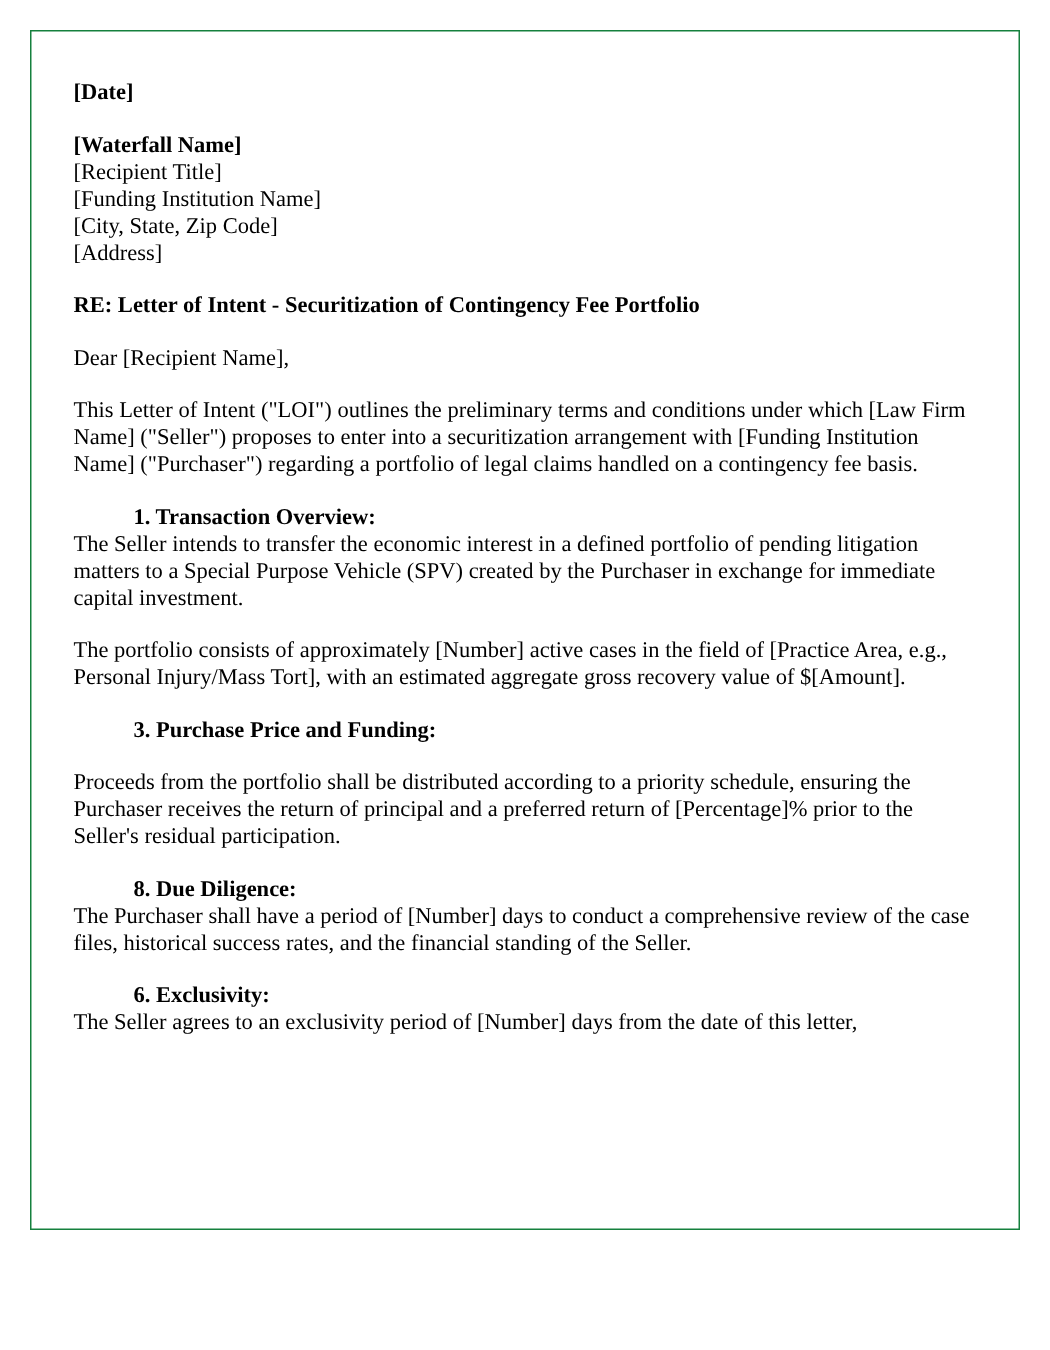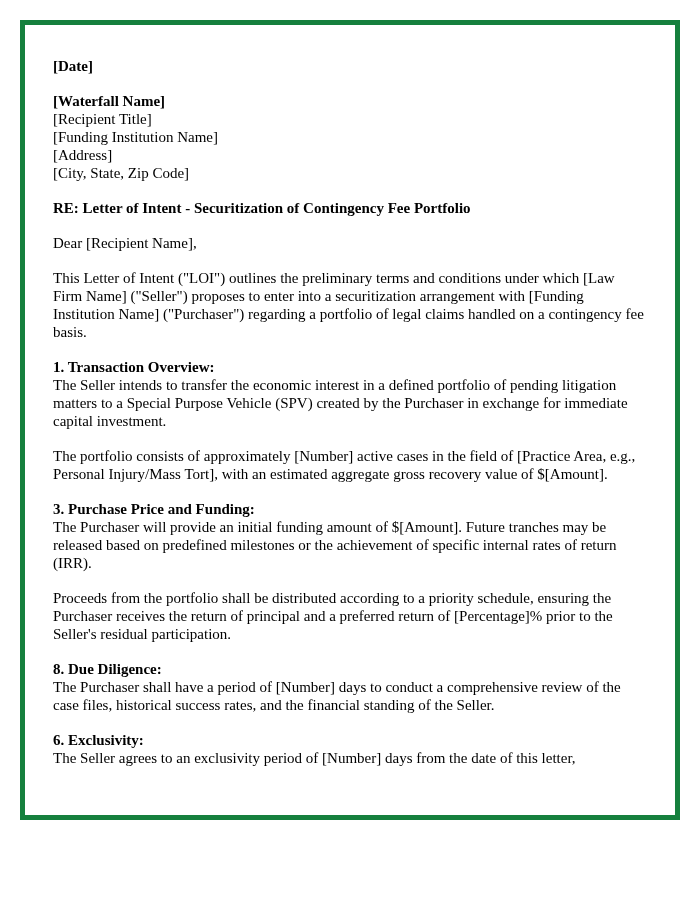--- a/index.html
+++ b/index.html
@@ -15,67 +15,66 @@
   }
   .page {
     width: 700px;
     height: 900px;
     padding: 20px;
     background: #ffffff;
   }
   .letter {
     width: 660px;
     min-height: 800px;
-    border: 5px solid #15803d;
+    border: 1px solid #15803d;
     padding: 32px 28px 24px 28px;
     font-size: 15px;
     line-height: 1.2;
     background: #ffffff;
   }
   p { margin: 0; }
   .para { margin-bottom: 17px; }
   .bold { font-weight: bold; }
   .recipient-block { margin-bottom: 17px; }
   .section { margin-bottom: 17px; }
-  .section .heading { font-weight: bold; }
+  .section .heading { font-weight: bold; margin-left: 40px; }
 </style>
 </head>
 <body>
 
 <div class="page">
   <div class="letter">
 
     <p class="para bold">[Date]</p>
 
     <div class="recipient-block">
       <p class="bold">[Waterfall Name]</p>
       <p>[Recipient Title]</p>
       <p>[Funding Institution Name]</p>
+      <p>[City, State, Zip Code]</p>
       <p>[Address]</p>
-      <p>[City, State, Zip Code]</p>
     </div>
 
     <p class="para bold">RE: Letter of Intent - Securitization of Contingency Fee Portfolio</p>
 
     <p class="para">Dear [Recipient Name],</p>
 
     <p class="para">This Letter of Intent ("LOI") outlines the preliminary terms and conditions under which [Law Firm Name] ("Seller") proposes to enter into a securitization arrangement with [Funding Institution Name] ("Purchaser") regarding a portfolio of legal claims handled on a contingency fee basis.</p>
 
     <div class="section">
       <p class="heading">1. Transaction Overview:</p>
       <p>The Seller intends to transfer the economic interest in a defined portfolio of pending litigation matters to a Special Purpose Vehicle (SPV) created by the Purchaser in exchange for immediate capital investment.</p>
     </div>
 
     <div class="section">
       <p>The portfolio consists of approximately [Number] active cases in the field of [Practice Area, e.g., Personal Injury/Mass Tort], with an estimated aggregate gross recovery value of $[Amount].</p>
     </div>
 
     <div class="section">
       <p class="heading">3. Purchase Price and Funding:</p>
-      <p>The Purchaser will provide an initial funding amount of $[Amount]. Future tranches may be released based on predefined milestones or the achievement of specific internal rates of return (IRR).</p>
     </div>
 
     <div class="section">
       <p>Proceeds from the portfolio shall be distributed according to a priority schedule, ensuring the Purchaser receives the return of principal and a preferred return of [Percentage]% prior to the Seller's residual participation.</p>
     </div>
 
     <div class="section">
       <p class="heading">8. Due Diligence:</p>
       <p>The Purchaser shall have a period of [Number] days to conduct a comprehensive review of the case files, historical success rates, and the financial standing of the Seller.</p>
     </div>

